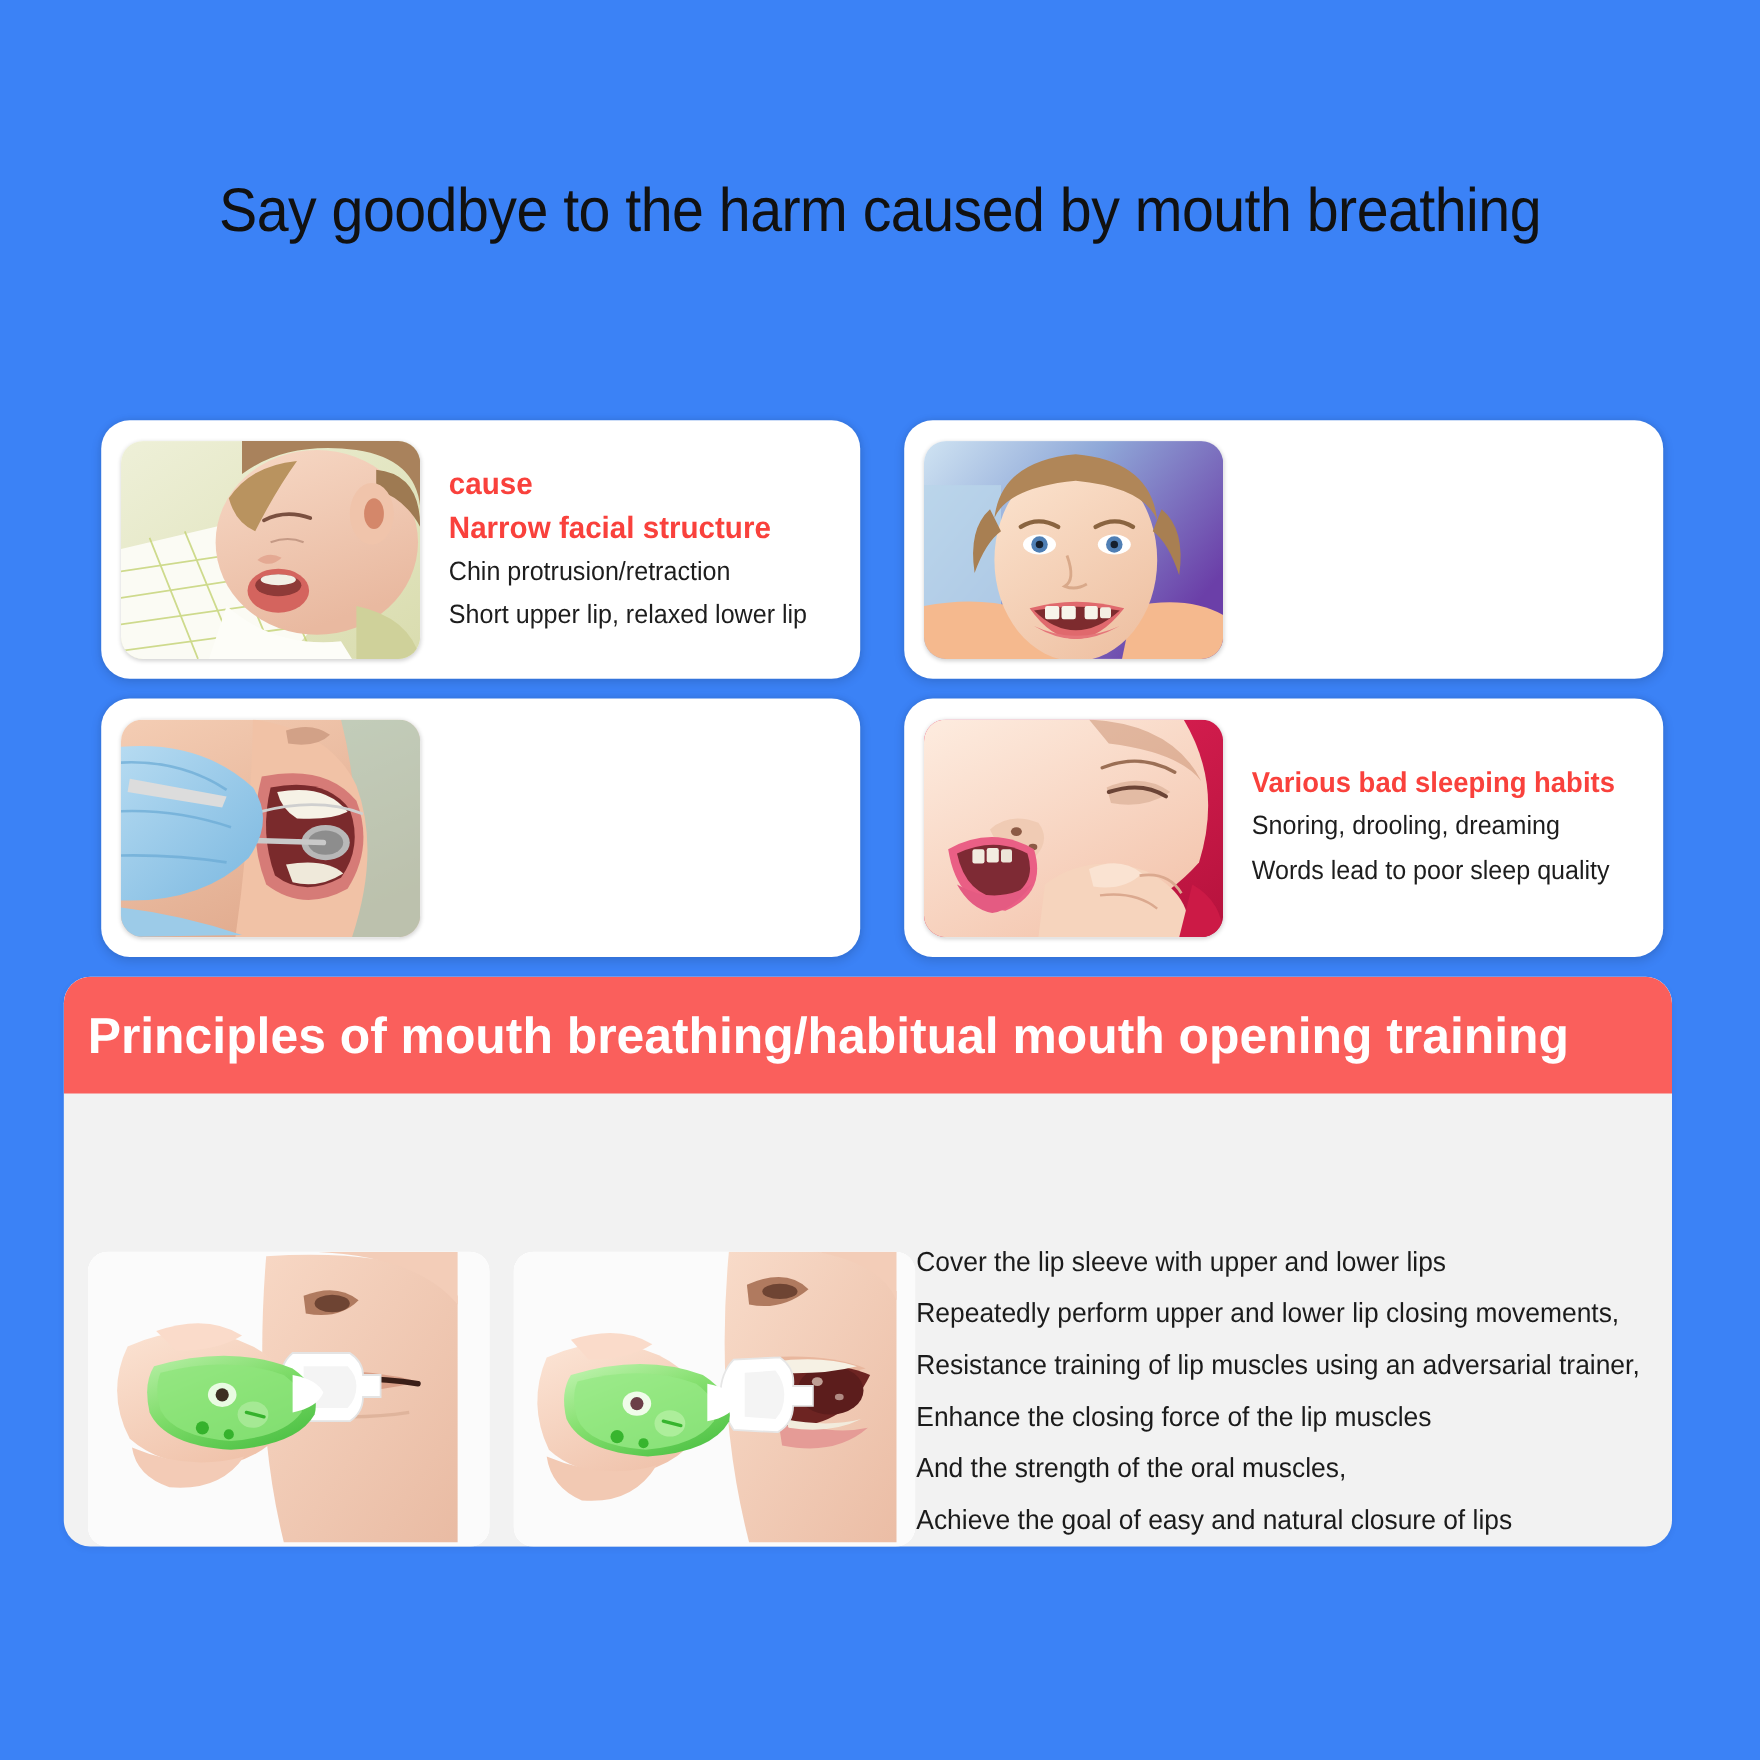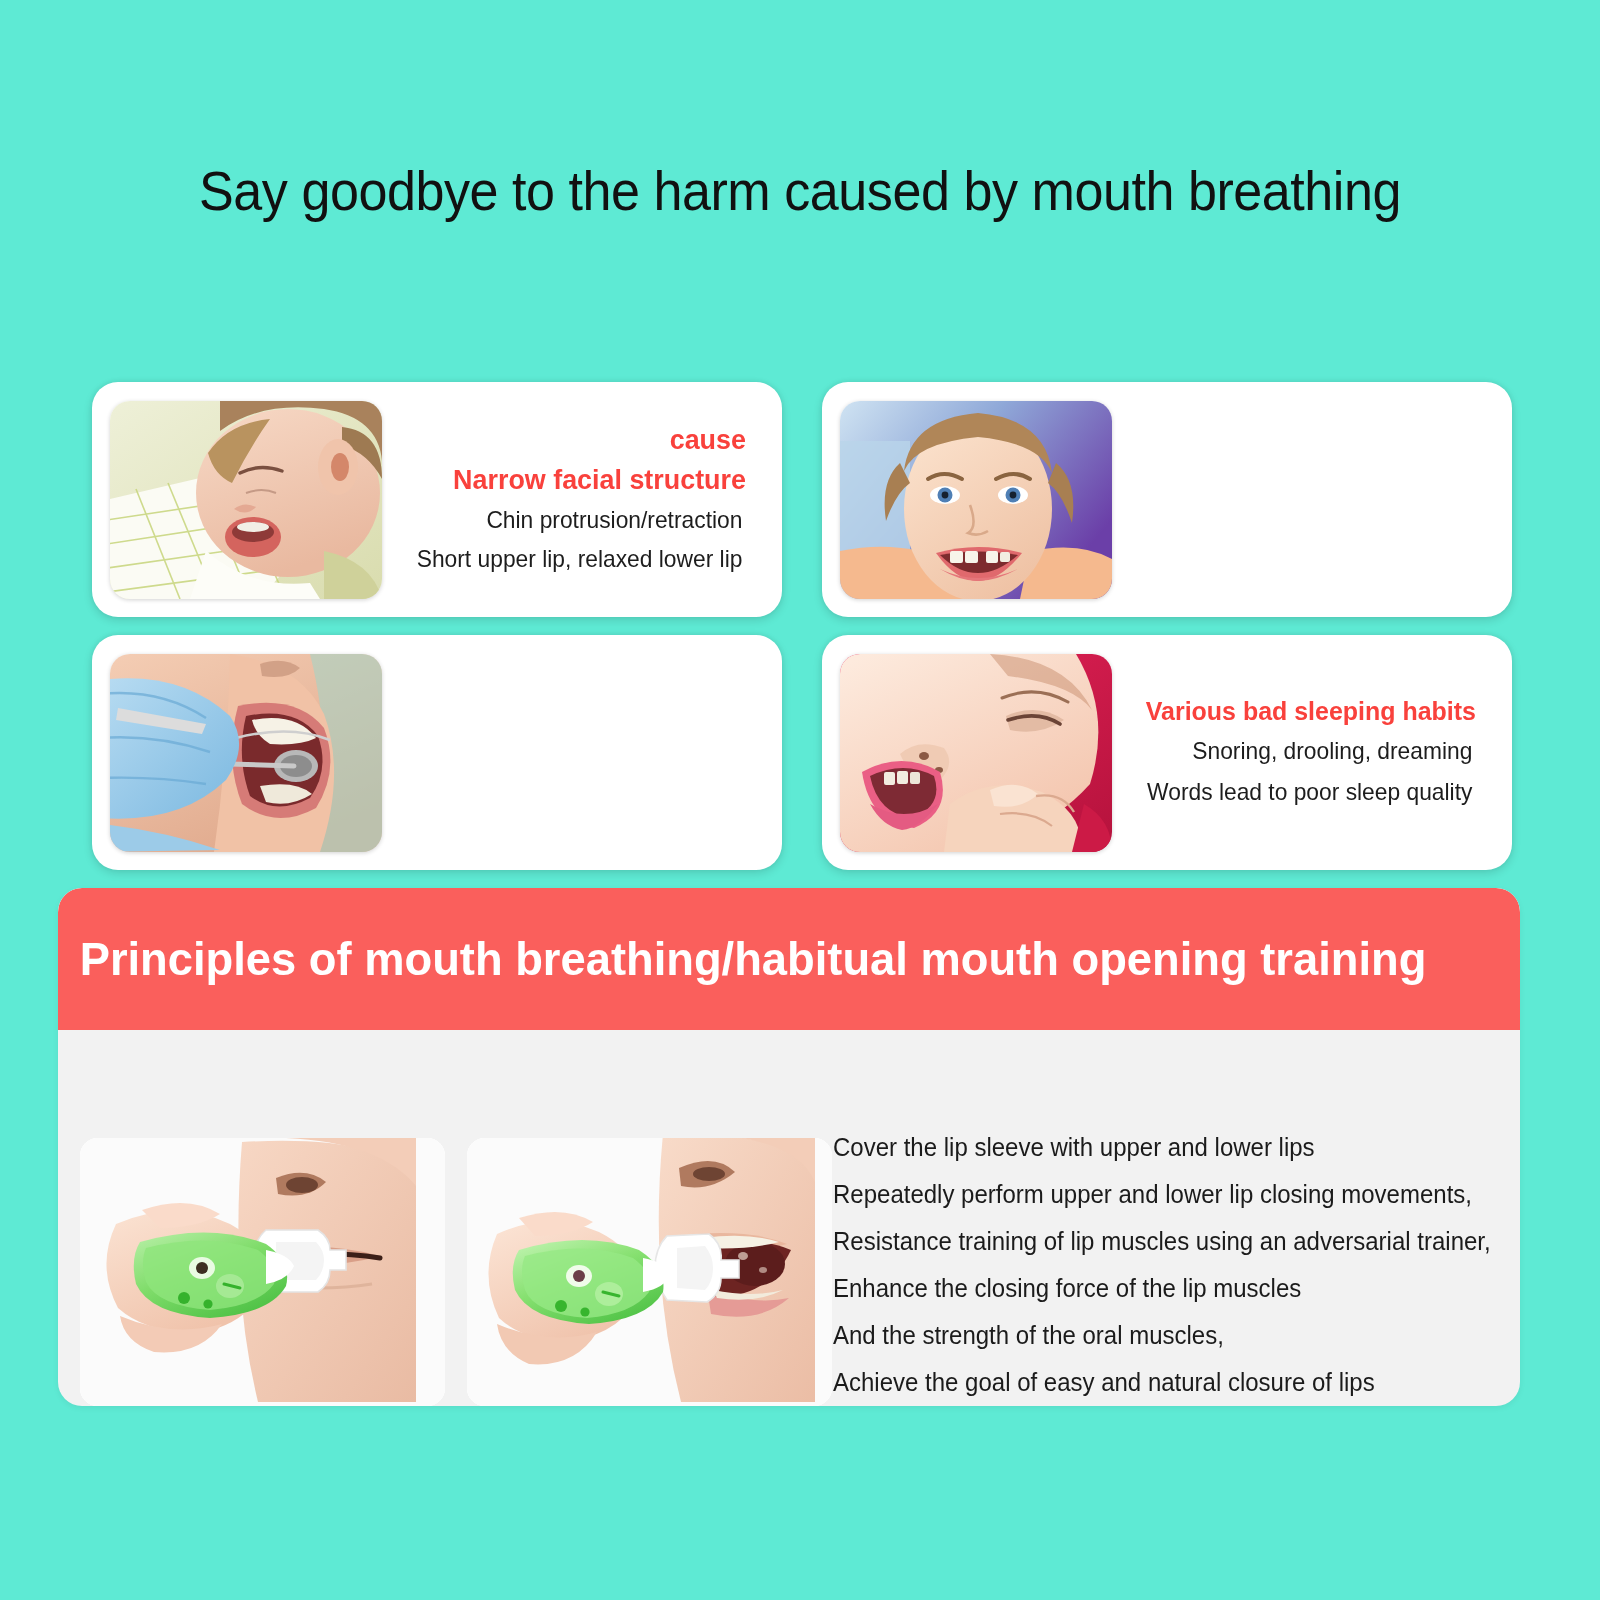--- a/index.html
+++ b/index.html
@@ -2,21 +2,21 @@
 <html><head>
 <meta charset="utf-8">
 <style>
   * { margin:0; padding:0; box-sizing:border-box; }
   html, body {
     width:1600px; height:1600px;
     background:#ffffff;
     font-family:"Liberation Sans", sans-serif;
     overflow:hidden;
   }
-  .page { position:relative; width:1600px; height:1600px; background:#5eead4; }
+  .page { position:relative; width:1600px; height:1600px; background:#3b82f6; }
 
   
   .page-title{
     position:absolute; left:0; top:158px; width:1600px;
     text-align:center;
     font-size:56px; font-weight:400; color:#111;
     letter-spacing:-0.5px;
     white-space:nowrap;
     transform:scaleX(0.93); transform-origin:center top;
   }
@@ -30,21 +30,20 @@
     grid-template-rows:235px 235px;
     column-gap:40px; row-gap:18px;
   }
   .card{
     position:relative;
     background:#ffffff;
     border-radius:26px;
     box-shadow:0 3px 10px rgba(0,0,0,0.14), 0 -1px 5px rgba(0,0,0,0.05);
     display:flex; align-items:center;
     padding:18px 16px 18px 18px;
-    text-align:right;
   }
   .card-photo{
     flex:0 0 272px;
     height:198px;
     border-radius:20px;
     overflow:hidden;
     position:relative;
     box-shadow:0 1px 4px rgba(0,0,0,0.18);
   }
   .card-photo svg{ display:block; width:100%; height:100%; }
@@ -80,21 +79,21 @@
   .panel{
     position:absolute; left:58px; top:888px;
     width:1462px; height:518px;
     border-radius:24px;
     background:#f2f2f2;
     overflow:hidden;
     box-shadow:0 2px 6px rgba(0,0,0,0.06);
   }
   .panel-banner{
     position:absolute; left:0; top:0;
-    width:1462px; height:142px;
+    width:1462px; height:106px;
     background:#fa5f5c;
     border-radius:24px 24px 0 0;
     display:flex; align-items:center;
   }
   .panel-banner-text{
     color:#ffffff;
     font-size:46px;
     font-weight:700;
     white-space:nowrap;
     padding-left:22px;

